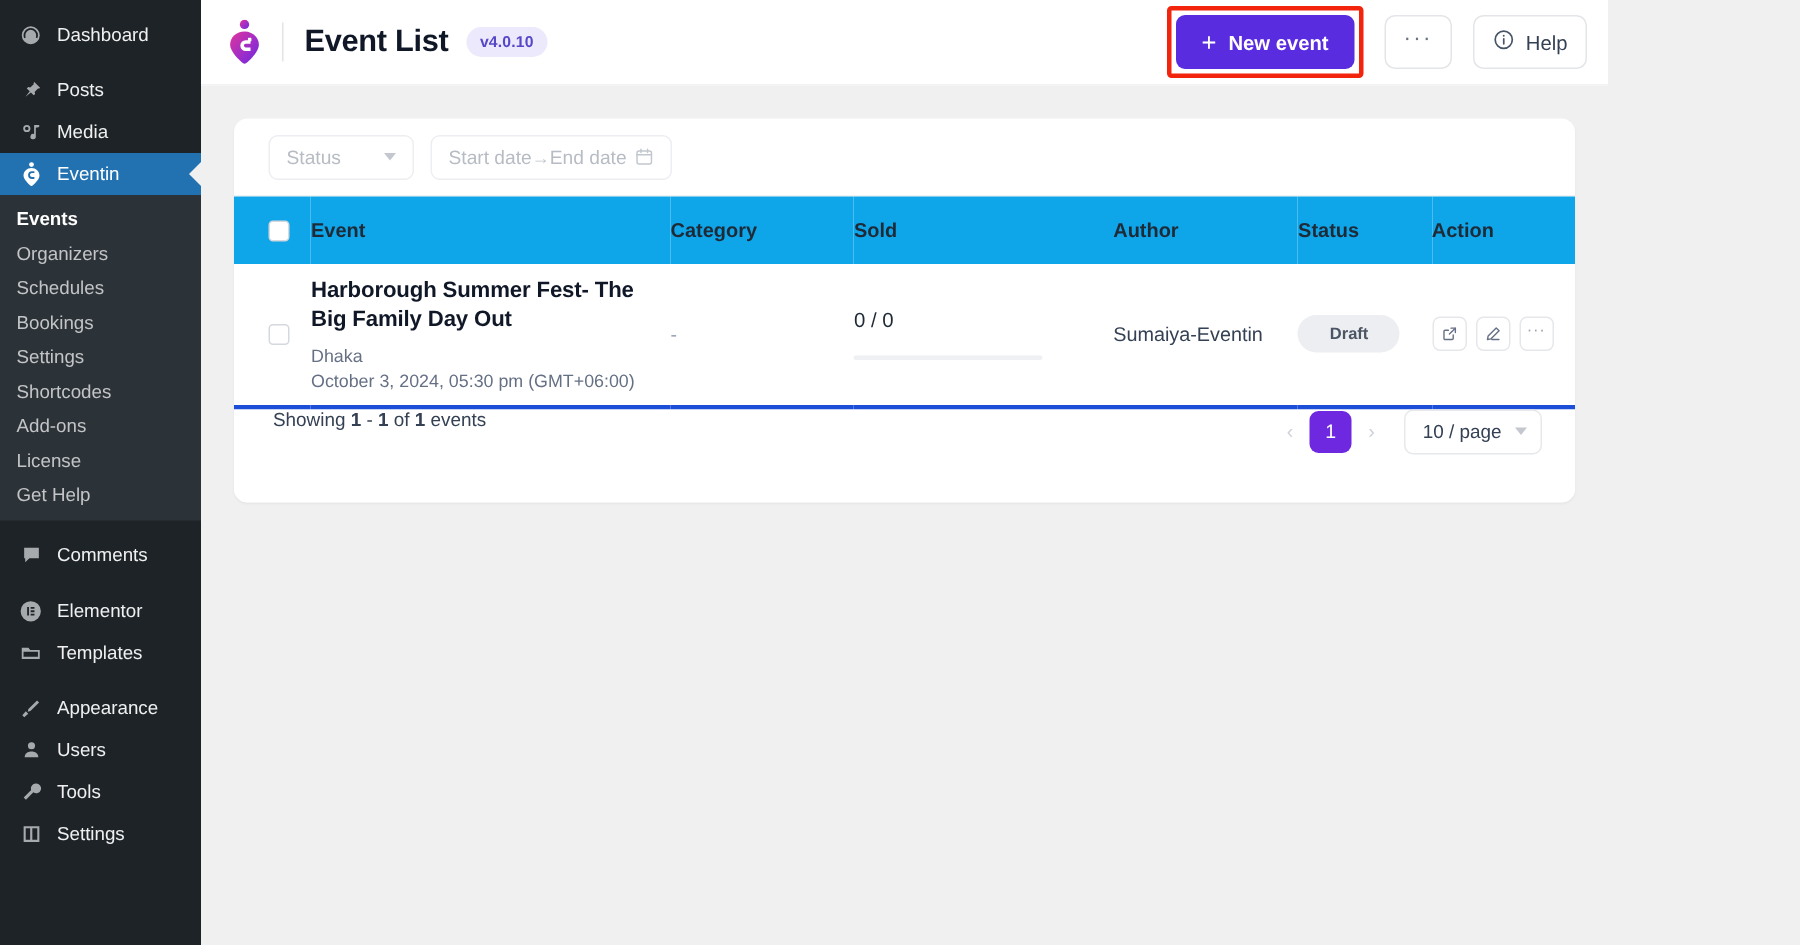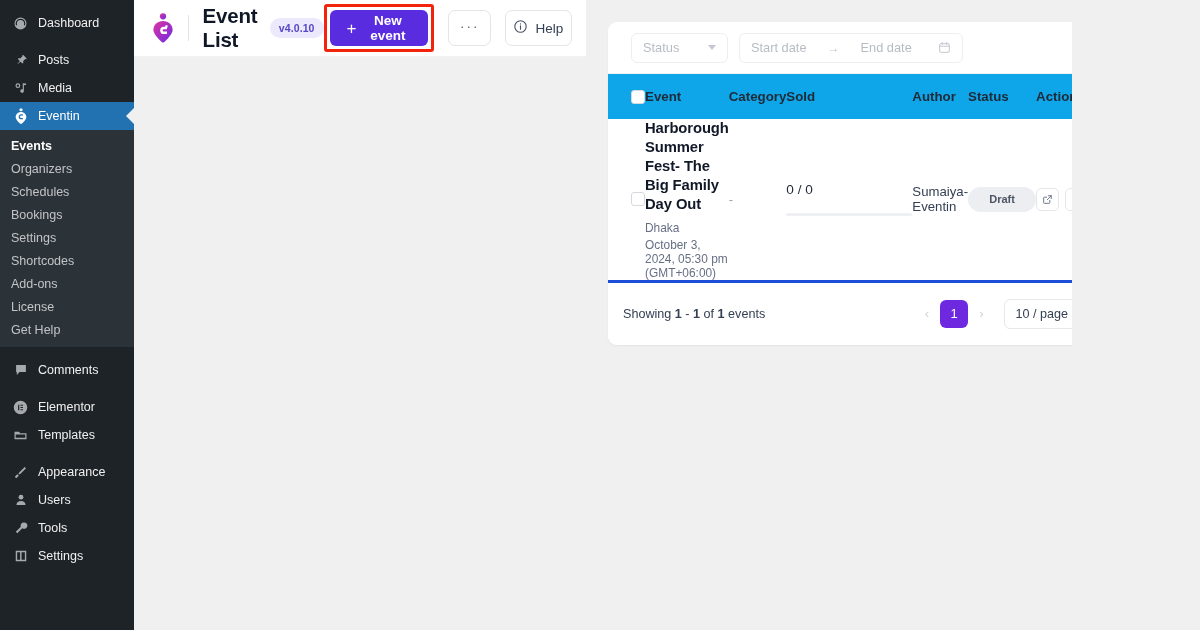--- a/index.html
+++ b/index.html
@@ -57,21 +57,21 @@
     padding-left: 11px;
     font-size: 12.5px; color: #c3c4c7; cursor: pointer;
     white-space: nowrap;
   }
   .sub-item.current { color: #fff; font-weight: bold; }
 
   
   .main {
     flex: 1; height: 630px;
     background: #f0f0f1;
-    display: flex; flex-direction: row;
+    display: flex; flex-direction: column;
     overflow: hidden;
   }
   .topbar {
     height: 57px; background: #fff;
     display: flex; align-items: center;
     padding: 0 14px 0 16px;
     flex: 0 0 57px;
     border-bottom: 1px solid #f2f2f4;
   }
   .brand { display: flex; align-items: center; gap: 0px; }
@@ -126,21 +126,21 @@
     padding: 0 22px 0 23px;
     border-bottom: 1px solid #f1f2f4;
   }
   .ctl {
     border: 1px solid #eceef1; border-radius: 6px;
     height: 30px; display: inline-flex; align-items: center;
     padding: 0 11px; font-size: 12.8px; color: #b7bcc4;
     background: #fff; cursor: pointer; white-space: nowrap;
   }
   .ctl.status { width: 97px; justify-content: space-between; }
-  .ctl.daterange { margin-left: 11px; gap: 21px; }
+  .ctl.daterange { margin-left: 11px; gap: 0; }
   .ctl .arrow { color: #c2c7ce; font-size: 12px; }
   .ctl .cal { margin-left: 5px; display:flex; }
   .chev {
     width: 0; height: 0;
     border-left: 4.5px solid transparent; border-right: 4.5px solid transparent;
     border-top: 5px solid #c4c8ce;
   }
   .searchwrap { margin-left: auto; }
   .search {
     border: 1px solid #eceef1; border-radius: 6px;
@@ -197,22 +197,22 @@
   .actions { display: flex; gap: 6px; }
   .iconbtn {
     width: 23px; height: 23px; border: 1px solid #e5e7eb; border-radius: 5px;
     background: #fff; display: inline-flex; align-items: center; justify-content: center;
     cursor: pointer; color: #667085;
   }
   .iconbtn.dots { font-size: 11px; letter-spacing: 0.5px; padding-bottom: 6px; color:#9aa2ae; }
 
   
   .tfoot {
-    height: 62px; display: flex; align-items: center;
-    padding: 0 22px 0 15px; background: #fff;
+    height: 62px; display: flex; align-items: flex-start;
+    padding: 0 22px 0 26px; background: #fff;
   }
   .showing { font-size: 12.6px; color: #344054; }
   .showing b { font-weight: bold; }
   .pager { margin-left: auto; display: flex; align-items: center; gap: 9px; }
   .pg-arrow { color: #cdd2d9; font-size: 13px; cursor: pointer; padding: 0 2px; user-select:none; }
   .pg-num {
     width: 28px; height: 28px; border-radius: 6px;
     background: #6d28e0; color: #fff; font-size: 13px;
     display: inline-flex; align-items: center; justify-content: center;
     cursor: pointer;

